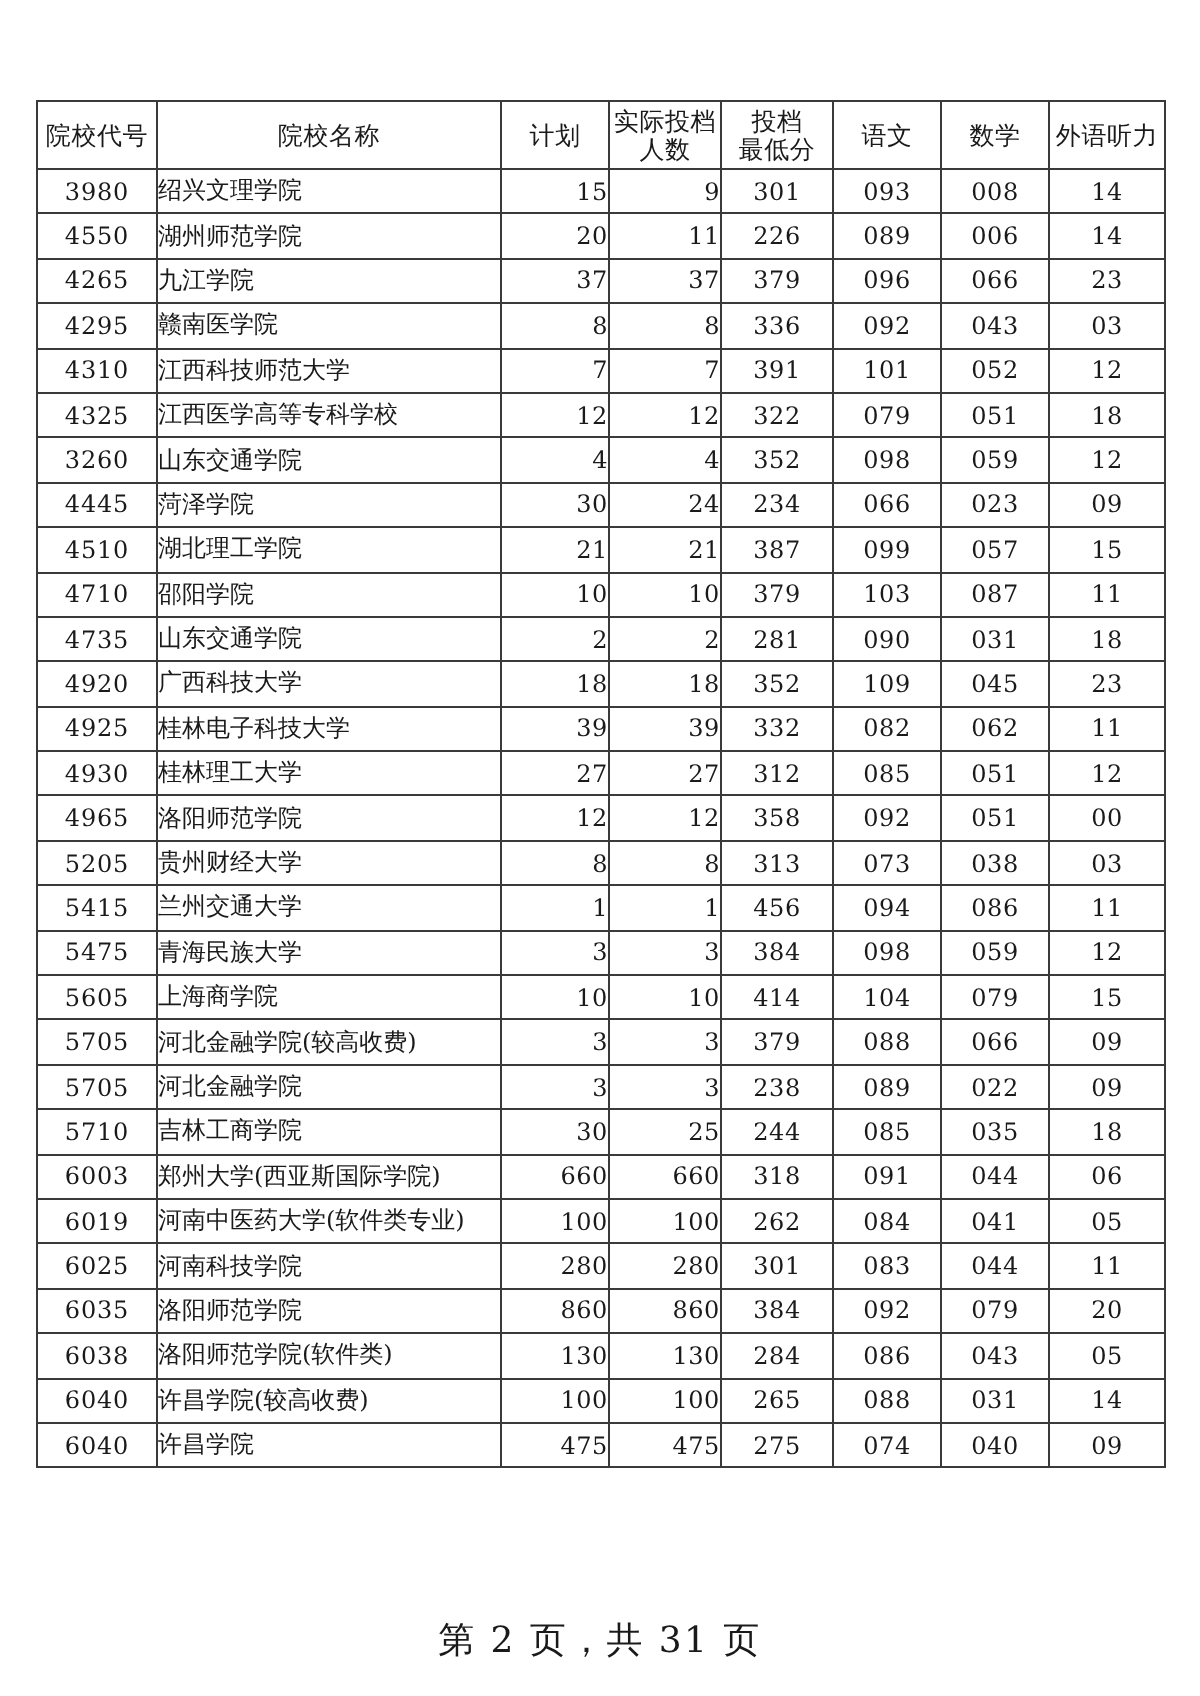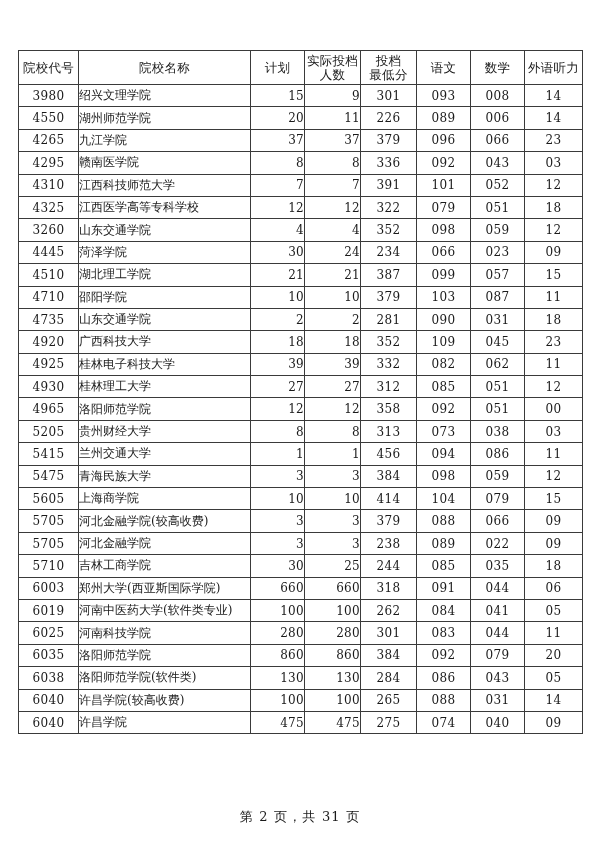--- a/index.html
+++ b/index.html
@@ -98,21 +98,21 @@
     display: block;
     line-height: 1.1;
   }
 
   #page-footer {
     position: absolute;
     left: 0;
     right: 0;
     top: 808px;
     text-align: center;
-    font-size: 13px;
+    font-size: 18px;
     letter-spacing: 1.2px;
     color: #1a1a1a;
   }
 </style>
 </head>
 <body>
 
 <div id="sheet">
 
   <table class="score-table">

